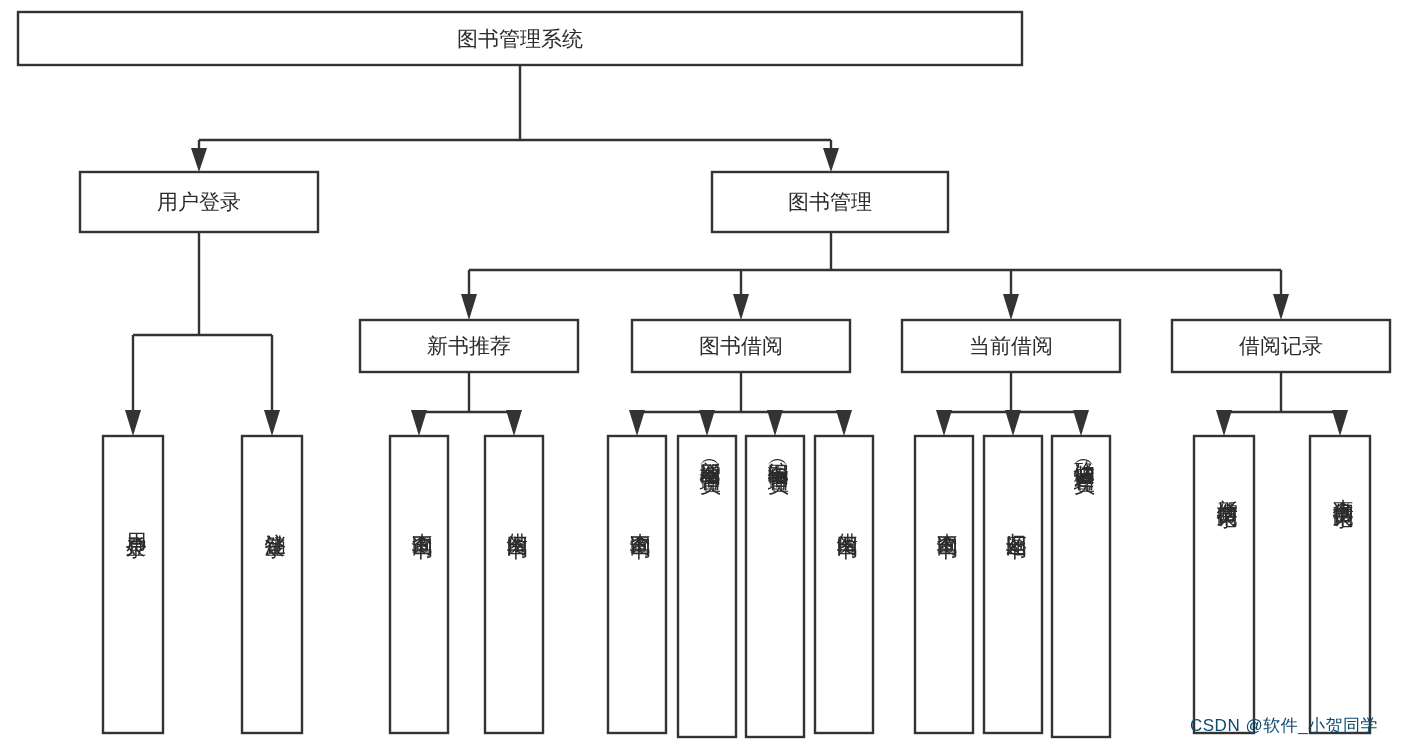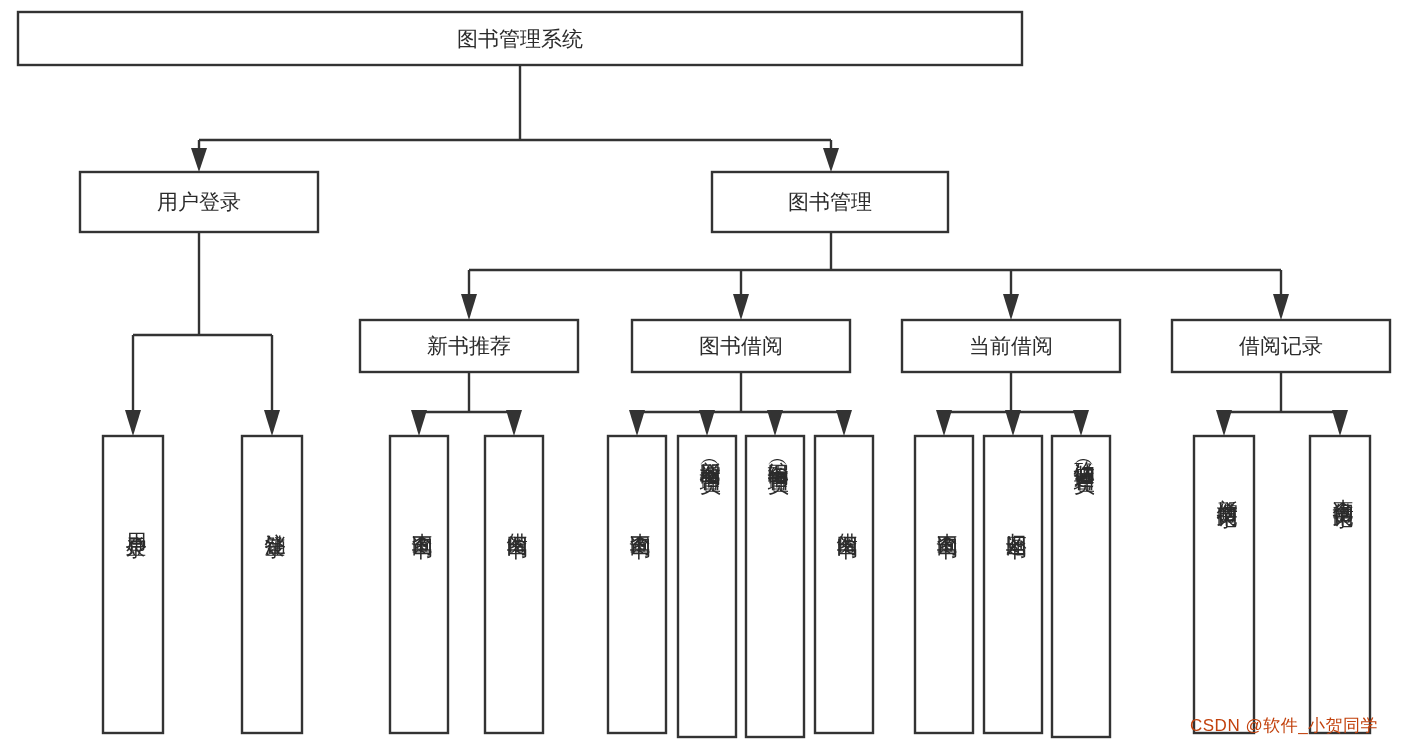--- a/index.html
+++ b/index.html
@@ -62,21 +62,21 @@
     white-space: nowrap;
     pointer-events: none;
     text-align: left;
   }
   .watermark {
     position: absolute;
     left: 1190px;
     top: 714px;
     font-family: "Liberation Sans", "DejaVu Sans", sans-serif;
     font-size: 17px;
-    color: #c2410c;
+    color: #0c4a6e;
     white-space: nowrap;
     letter-spacing: 0.5px;
   }
 </style>
 </head>
 <body>
 
 <div id="diagram-root">
 
   <svg class="flow" viewBox="0 0 1405 747">

